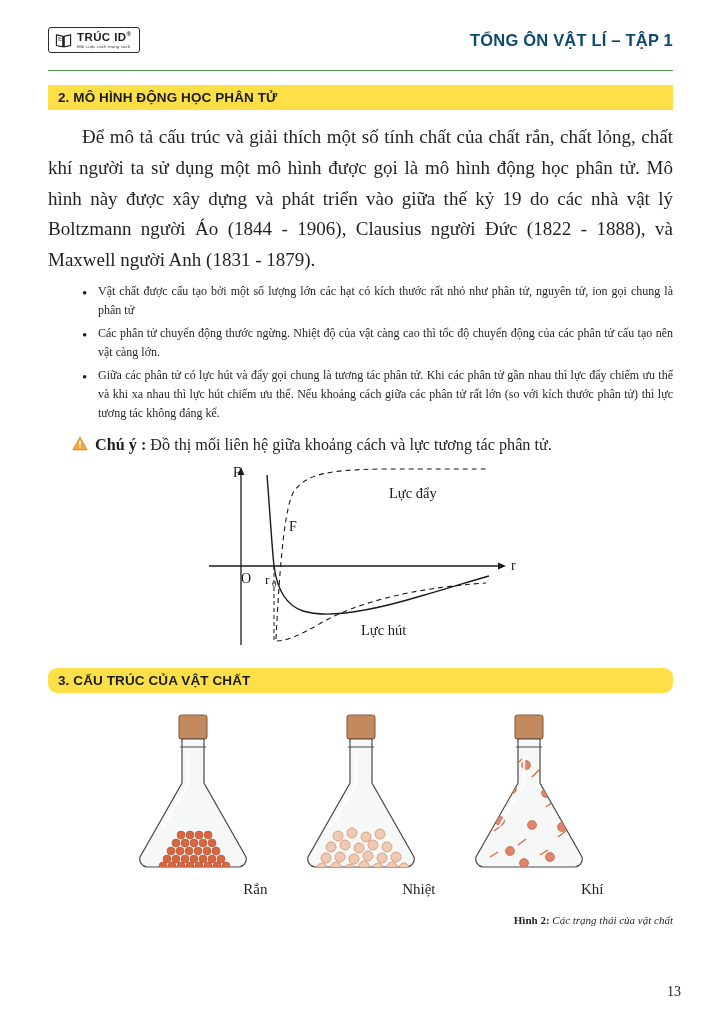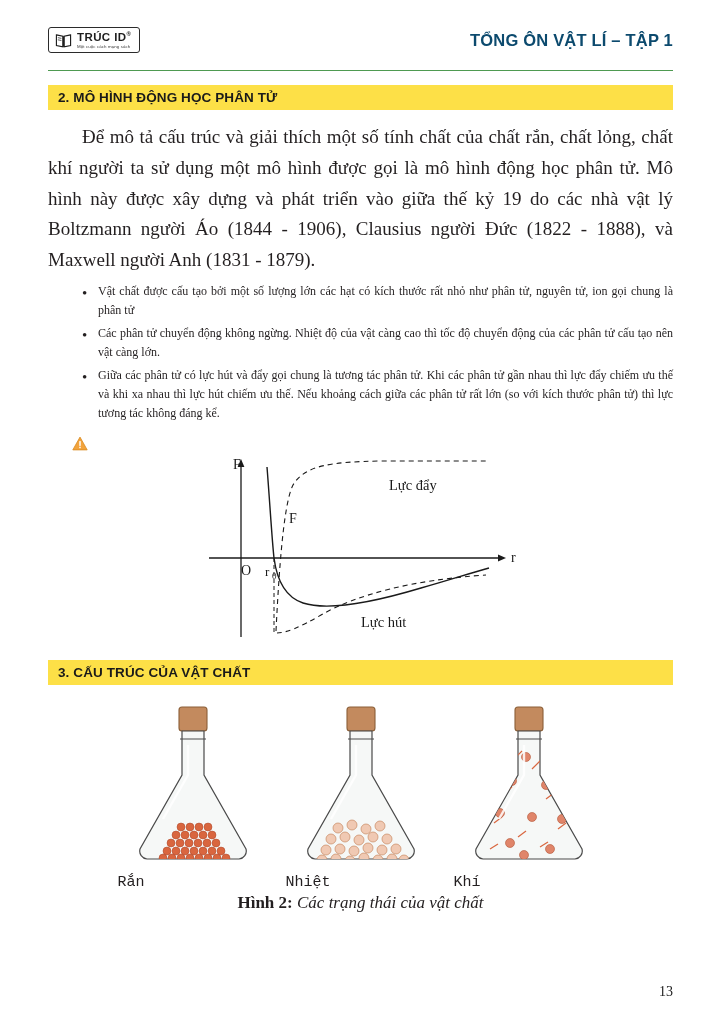--- a/index.html
+++ b/index.html
@@ -155,36 +155,36 @@
   }
 
   
   .flasks {
     display: flex;
     justify-content: center;
     align-items: flex-end;
     gap: 18px;
     margin-top: 8px;
   }
-  .flask-item { text-align: left; font-family: Liberation Mono, monospace; }
+  .flask-item { text-align: right; }
   .flask-caption {
     font-size: 15px;
     margin-top: 2px;
   }
   .fig-caption {
-    text-align: center;
-    font-size: 17px;
-    margin-top: 2px;
+    text-align: right;
+    font-size: 11px;
+    margin-top: 16px;
   }
   .fig-caption b { font-weight: bold; }
   .fig-caption i { font-style: italic; }
 
   .page-number {
     position: absolute;
-    right: 48px;
+    right: 40px;
     bottom: 24px;
     font-size: 14px;
     color: #1a1a1a;
   }
 </style>
 </head>
 <body>
 
 <div class="page">
 
@@ -208,30 +208,33 @@
   <hr class="header-rule">
 
   <div class="section-bar">
     <span class="label">2. MÔ HÌNH ĐỘNG HỌC PHÂN TỬ</span>
   </div>
 
   <p class="body indent">Để mô tả cấu trúc và giải thích một số tính chất của chất rắn, chất lỏng, chất khí người ta sử dụng một mô hình được gọi là mô hình động học phân tử. Mô hình này được xây dựng và phát triển vào giữa thế kỷ 19 do các nhà vật lý Boltzmann người Áo (1844 - 1906), Clausius người Đức (1822 - 1888), và Maxwell người Anh (1831 - 1879).</p>
 
   <ul class="bullets">
     <li>Vật chất được cấu tạo bởi một số lượng lớn các hạt có kích thước rất nhỏ như phân tử, nguyên tử, ion gọi chung là phân tử</li>
-    <li>Các phân tử chuyển động không ngừng. Nhiệt độ của vật càng cao thì tốc độ chuyển động của các phân tử cấu tạo nên vật càng lớn.</li>
+    <li>Các phân tử chuyển động thước ngừng. Nhiệt độ của vật càng cao thì tốc độ chuyển động của các phân tử cấu tạo nên vật càng lớn.</li>
     <li>Giữa các phân tử có lực hút và đẩy gọi chung là tương tác phân tử. Khi các phân tử gần nhau thì lực đẩy chiếm ưu thế và khi xa nhau thì lực hút chiếm ưu thế. Nếu khoảng cách giữa các phân tử rất lớn (so với kích thước phân tử) thì lực tương tác không đáng kể.</li>
   </ul>
 
   <div class="note-line">
     <svg class="warn-icon" viewBox="0 0 20 18">
       <path d="M10 1 L19 17 L1 17 Z" fill="#f2a33c" stroke="#d98a20" stroke-width="1"></path>
       <rect x="9.1" y="6" width="1.8" height="6" fill="#ffffff"></rect>
       <rect x="9.1" y="13" width="1.8" height="1.9" fill="#ffffff"></rect>
     </svg>
+    <div>
+      <span class="note-strong">Chú ý :</span><span> Đồ thị mối liên hệ giữa khoảng cách và lực tương tác phân tử.</span>
+    </div>
   </div>
 
   <div class="graph-wrap">
     <svg width="360" height="195" viewBox="0 0 360 195">
 
       <line x1="60" y1="8" x2="60" y2="182" stroke="#1a1a1a" stroke-width="1.3"></line>
       <polygon points="60,4 56.6,12 63.4,12" fill="#1a1a1a"></polygon>
       <line x1="28" y1="103" x2="320" y2="103" stroke="#1a1a1a" stroke-width="1.3"></line>
       <polygon points="325,103 317,99.6 317,106.4" fill="#1a1a1a"></polygon>
 
@@ -247,21 +250,21 @@
       <text x="330" y="107" font-family="Liberation Serif, serif" font-size="14" fill="#1a1a1a">r</text>
       <text x="60" y="120" font-family="Liberation Serif, serif" font-size="14" fill="#1a1a1a">O</text>
       <text x="84" y="121" font-family="Liberation Serif, serif" font-size="13" fill="#1a1a1a">r</text>
       <text x="91" y="124" font-family="Liberation Serif, serif" font-size="9" fill="#1a1a1a">0</text>
       <text x="108" y="68" font-family="Liberation Serif, serif" font-size="14" fill="#1a1a1a">F</text>
       <text x="208" y="35" font-family="Liberation Serif, serif" font-size="14.5" fill="#1a1a1a">Lực đẩy</text>
       <text x="180" y="172" font-family="Liberation Serif, serif" font-size="14.5" fill="#1a1a1a">Lực hút</text>
     </svg>
   </div>
 
-  <div class="section-bar" style="margin-top:10px;">
+  <div class="section-bar" style="margin-top:10px;border-radius:9px;">
     <span class="label">3. CẤU TRÚC CỦA VẬT CHẤT</span>
   </div>
 
 
   <div class="flasks">
 
     <div class="flask-item">
       <svg width="150" height="170" viewBox="0 0 150 170">
         <defs>
           <clipPath id="clipSolid">

